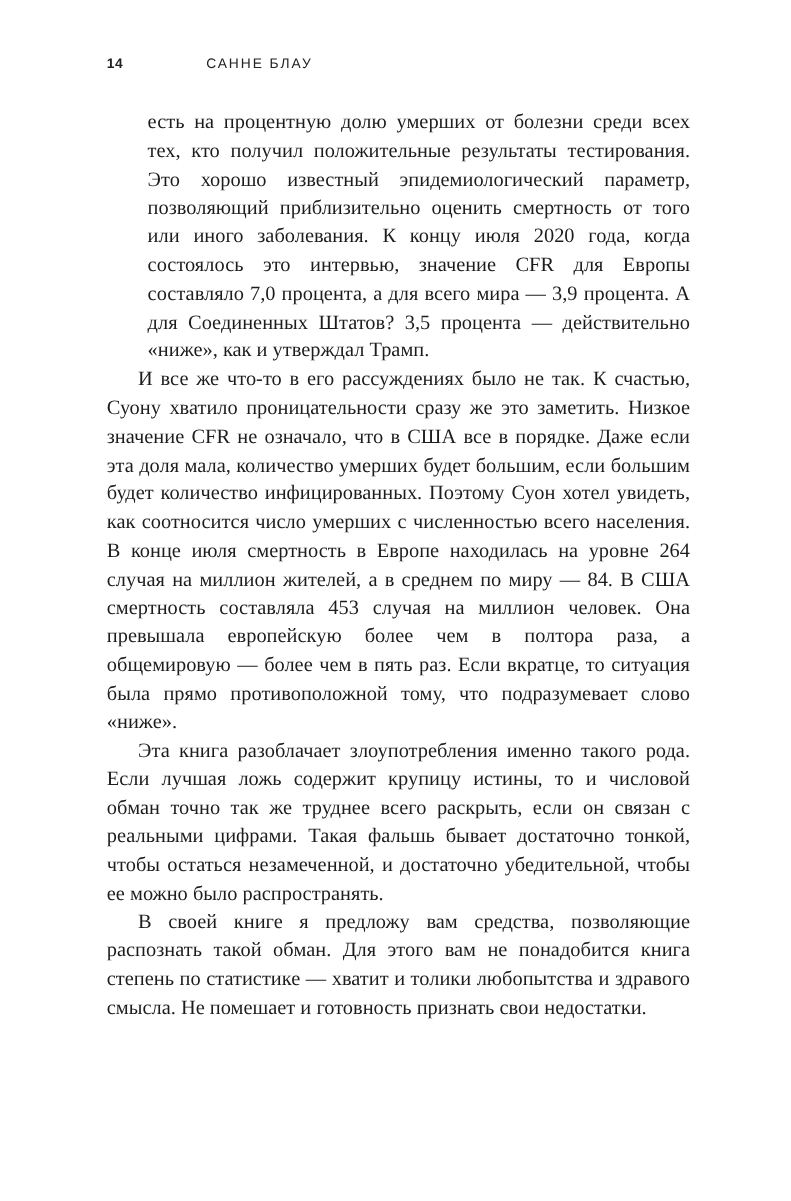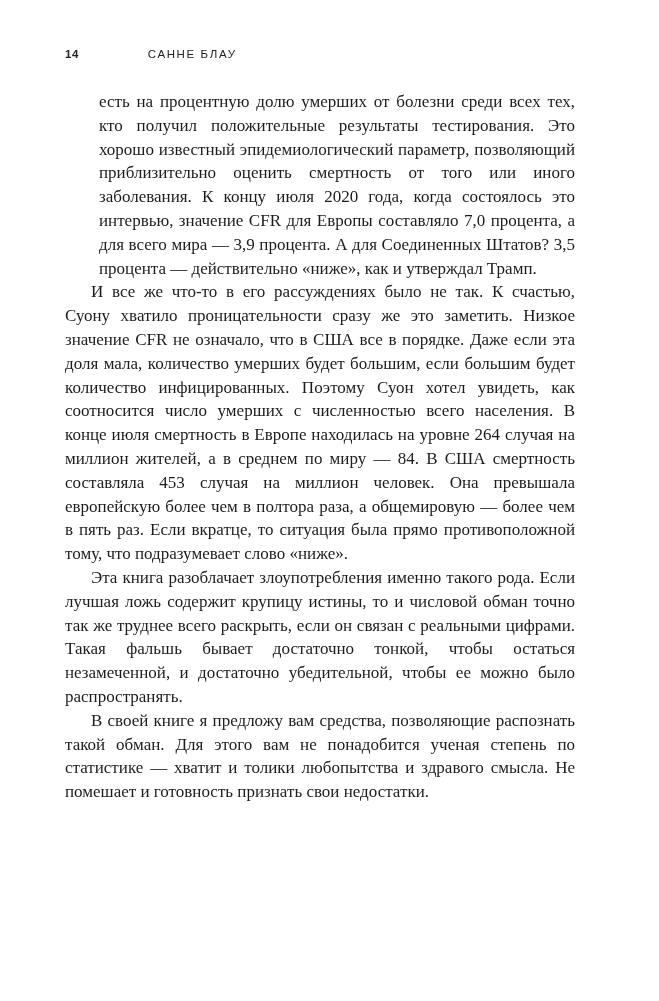--- a/index.html
+++ b/index.html
@@ -7,21 +7,21 @@
     padding: 0;
     background: #e9e9e9;
   }
   .page {
     position: relative;
     width: 659px;
     height: 1001px;
     margin: 0 auto;
     background: #ffffff;
     box-sizing: border-box;
-    padding: 48px 84px 0 65px;
+    padding: 48px 84px 0 89px;
     color: #1c1c1c;
     overflow: hidden;
   }
   .running-head {
     display: flex;
     align-items: baseline;
     font-family: "Liberation Sans", sans-serif;
     font-size: 11.5px;
     color: #222;
     margin-bottom: 30px;
@@ -60,16 +60,16 @@
 
   <div class="running-head">
     <span class="page-number">14</span>
     <span class="header-title">САННЕ БЛАУ</span>
   </div>
 
   <div class="body-text">
     <p class="first">есть на процентную долю умерших от болезни среди всех тех, кто получил положительные результаты тестирования. Это хорошо известный эпидемиологический параметр, позволяющий приблизительно оценить смертность от того или иного заболевания. К концу июля 2020 года, когда состоялось это интервью, значение CFR для Европы составляло 7,0 процента, а для всего мира — 3,9 процента. А для Соединенных Штатов? 3,5 процента — действительно «ниже», как и утверждал Трамп.</p>
     <p>И все же что-то в его рассуждениях было не так. К счастью, Суону хватило проницательности сразу же это заметить. Низкое значение CFR не означало, что в США все в порядке. Даже если эта доля мала, количество умерших будет большим, если большим будет количество инфицированных. Поэтому Суон хотел увидеть, как соотносится число умерших с численностью всего населения. В конце июля смертность в Европе находилась на уровне 264 случая на миллион жителей, а в среднем по миру — 84. В США смертность составляла 453 случая на миллион человек. Она превышала европейскую более чем в полтора раза, а общемировую — более чем в пять раз. Если вкратце, то ситуация была прямо противоположной тому, что подразумевает слово «ниже».</p>
     <p>Эта книга разоблачает злоупотребления именно такого рода. Если лучшая ложь содержит крупицу истины, то и числовой обман точно так же труднее всего раскрыть, если он связан с реальными цифрами. Такая фальшь бывает достаточно тонкой, чтобы остаться незамеченной, и достаточно убедительной, чтобы ее можно было распространять.</p>
-    <p>В своей книге я предложу вам средства, позволяющие распознать такой обман. Для этого вам не понадобится ученая степень по статистике — хватит и толики любопытства и здравого смысла. Не помешает и готовность признать свои недостатки.</p>
+    <p>В своей книге я предложу вам средства, позволяющие распознать такой обман. Для этого вам не понадобится книга степень по статистике — хватит и толики любопытства и здравого смысла. Не помешает и готовность признать свои недостатки.</p>
   </div>
 
 </div>
 
 </body></html>

